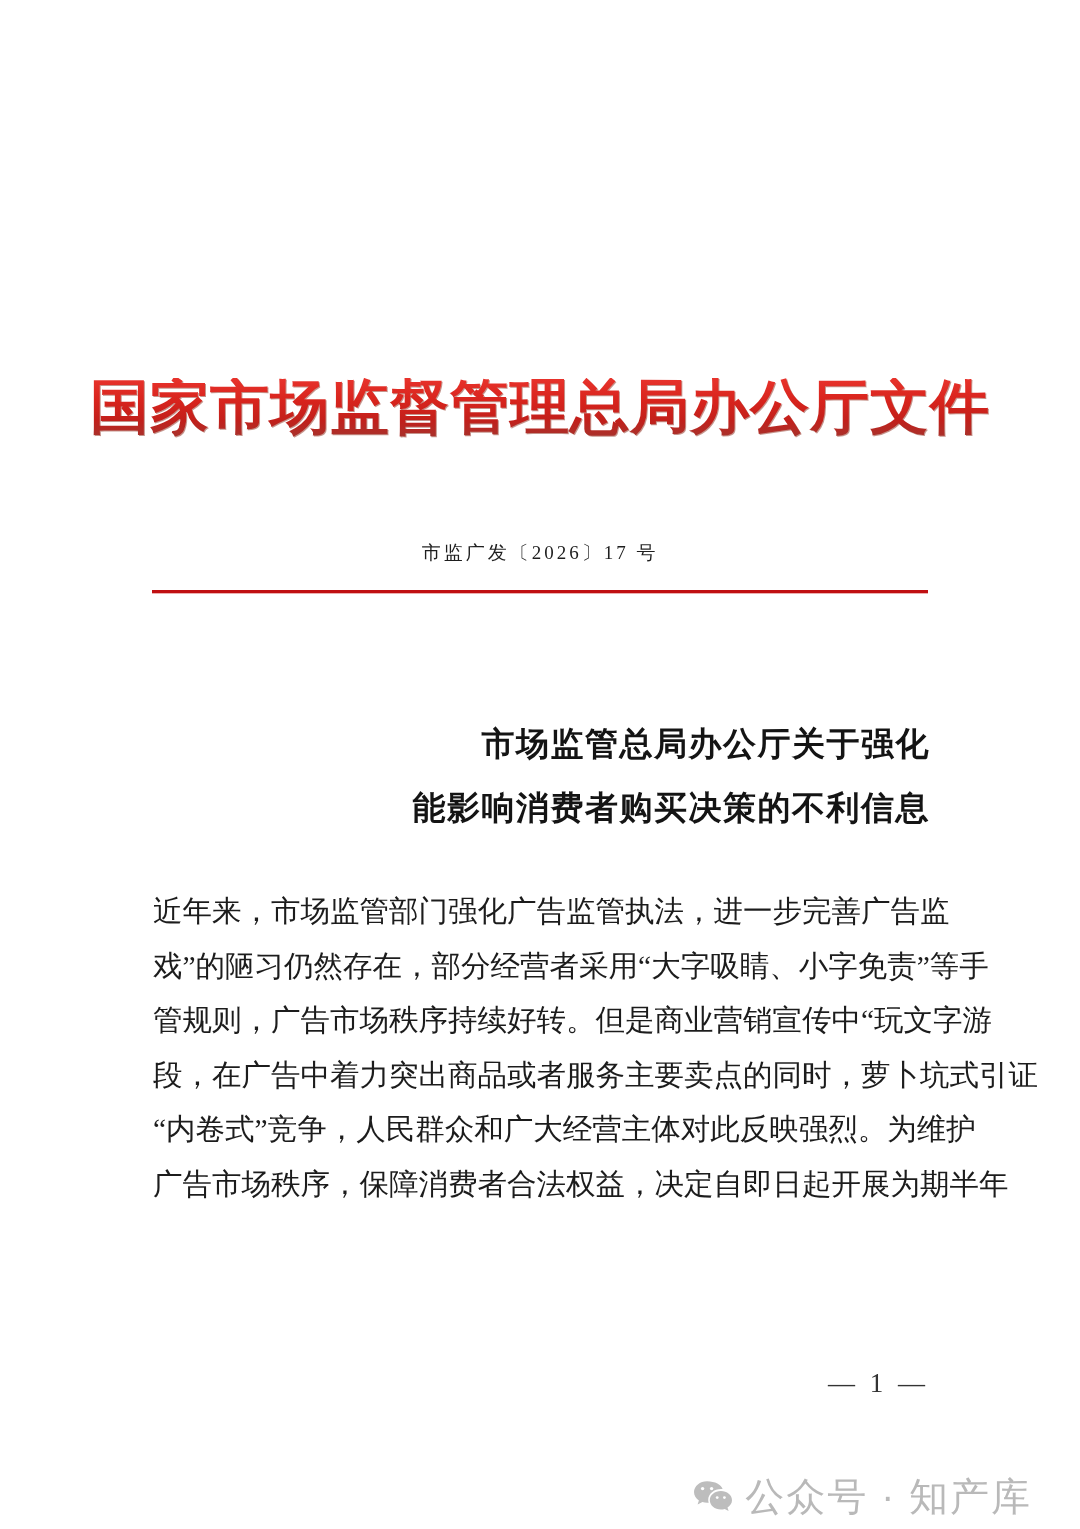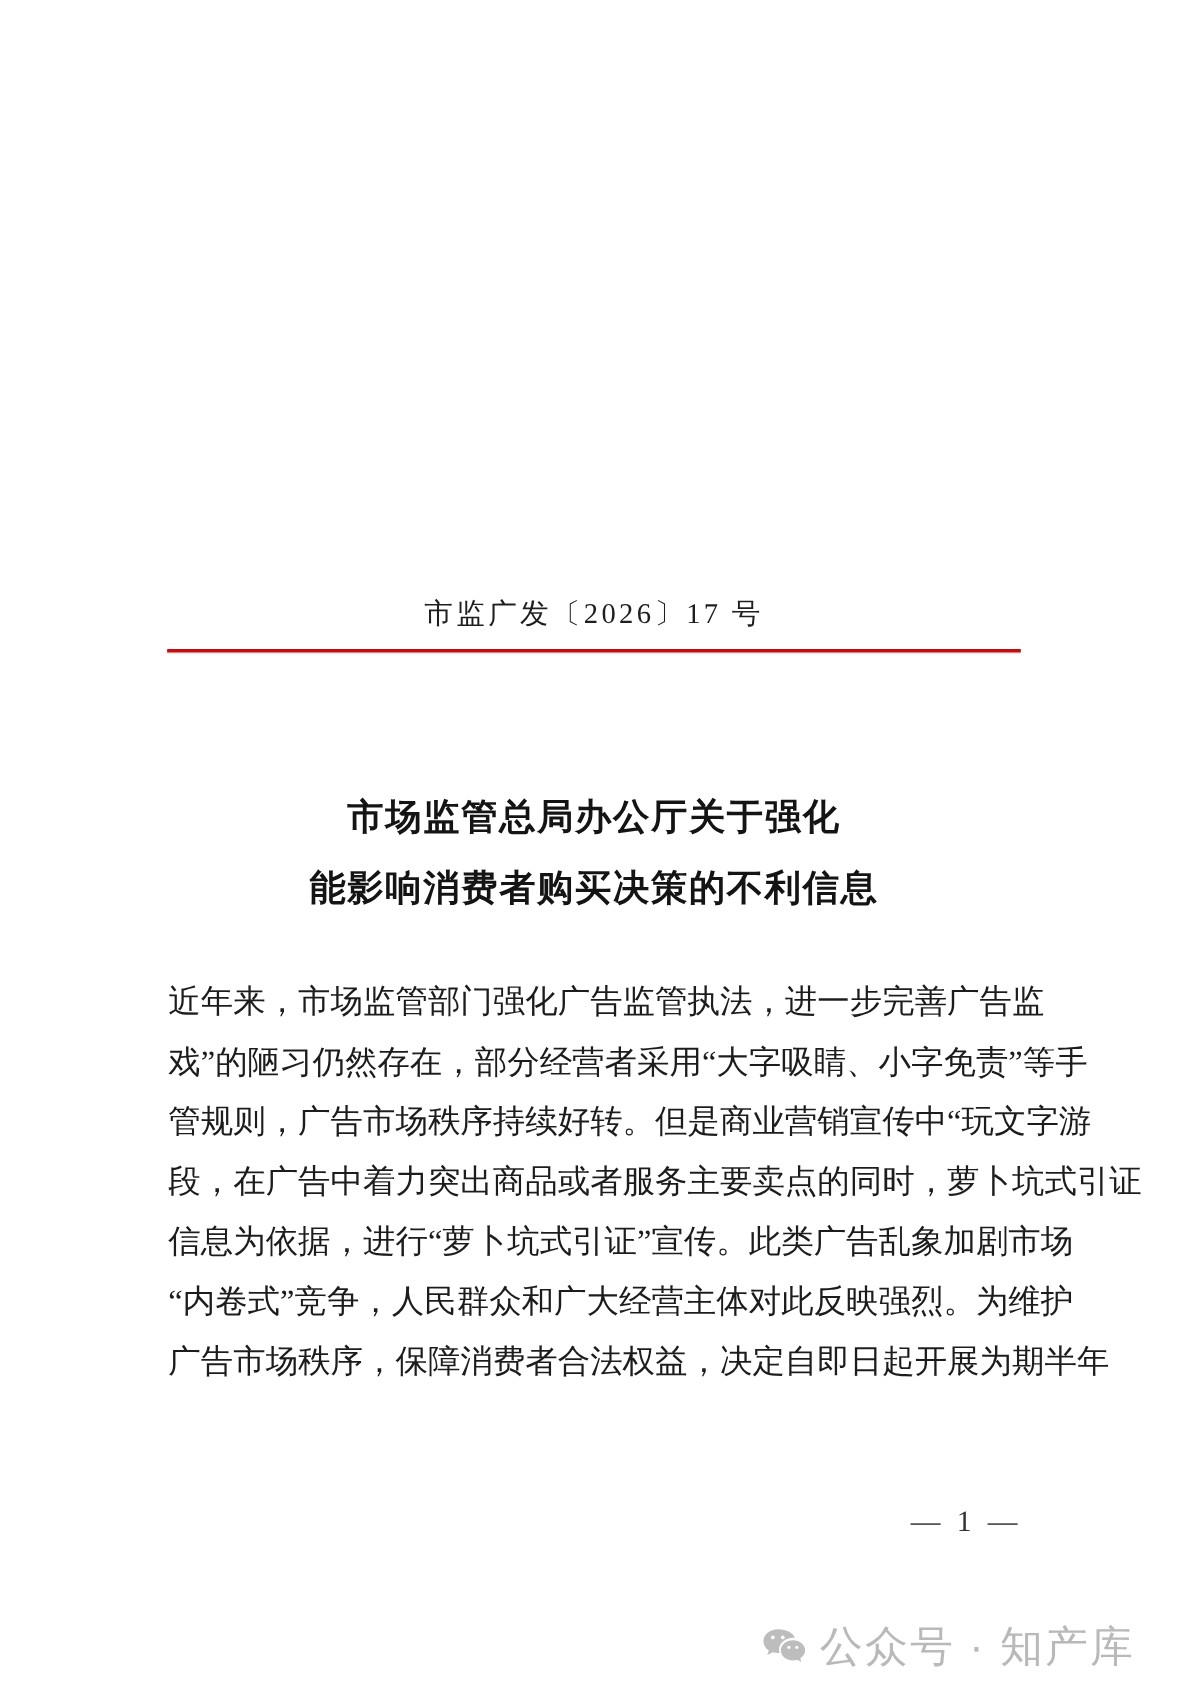--- a/index.html
+++ b/index.html
@@ -51,21 +51,21 @@
   
   .docnum {
     position: absolute;
     left: 0;
     right: 0;
     top: 540px;
     text-align: center;
   }
   .docnum-text {
     font-family: "Liberation Serif", "DejaVu Serif", serif;
-    font-size: 26px;
+    font-size: 19px;
     letter-spacing: 3px;
     color: #1e1e1e;
     white-space: nowrap;
   }
 
   
   .red-rule {
     position: absolute;
     left: 152px;
     width: 776px;
@@ -74,21 +74,21 @@
     background: #c00f12;
     box-shadow: 0 1px 0 rgba(200,30,30,0.35);
   }
 
   
   .subject {
     position: absolute;
     left: 150px;
     width: 780px;
     top: 712px;
-    text-align: center;
+    text-align: right;
   }
   .subject-line {
     font-family: "Liberation Serif", "DejaVu Serif", serif;
     font-weight: bold;
     font-size: 33px;
     letter-spacing: 1.5px;
     line-height: 64px;
     color: #141414;
     white-space: nowrap;
   }
@@ -150,38 +150,40 @@
     color: #b9b9b9;
     letter-spacing: 2px;
     white-space: nowrap;
   }
 </style>
 </head>
 <body>
 
 <div class="page">
 
+  <div class="masthead">
+    <span class="masthead-title">国家市场监督管理总局办公厅文件</span>
+  </div>
 
   <div class="docnum">
     <span class="docnum-text">市监广发〔2026〕17 号</span>
   </div>
 
   <div class="red-rule"></div>
 
   <div class="subject">
     <div class="subject-line">市场监管总局办公厅关于强化</div>
     <div class="subject-line">能影响消费者购买决策的不利信息</div>
   </div>
 
   <div class="body-block">
     <div class="body-line">近年来，市场监管部门强化广告监管执法，进一步完善广告监</div>
     <div class="body-line">戏”的陋习仍然存在，部分经营者采用“大字吸睛、小字免责”等手</div>
     <div class="body-line">管规则，广告市场秩序持续好转。但是商业营销宣传中“玩文字游</div>
     <div class="body-line">段，在广告中着力突出商品或者服务主要卖点的同时，萝卜坑式引证</div>
-    <div class="body-line">信息为依据，进行“萝卜坑式引证”宣传。此类广告乱象加剧市场</div>
     <div class="body-line">“内卷式”竞争，人民群众和广大经营主体对此反映强烈。为维护</div>
     <div class="body-line tail">广告市场秩序，保障消费者合法权益，决定自即日起开展为期半年</div>
   </div>
 
   <div class="page-number">— 1 —</div>
 
   <div class="watermark">
     <svg class="wechat-icon" viewBox="0 0 40 34">
       <path d="M14.2 1.2C6.9 1.2 1 6.1 1 12.1c0 3.4 1.9 6.4 4.9 8.4l-1.3 4.1 4.8-2.5c1.5.4 3.1.7 4.8.7.5 0 1 0 1.5-.1-.3-.9-.5-1.9-.5-2.9 0-6 5.8-10.9 13-10.9.5 0 1 0 1.4.1C28.4 4.8 22 1.2 14.2 1.2z" fill="#bdbdbd"></path>
       <circle cx="9.6" cy="8.6" r="1.7" fill="#ffffff"></circle>

